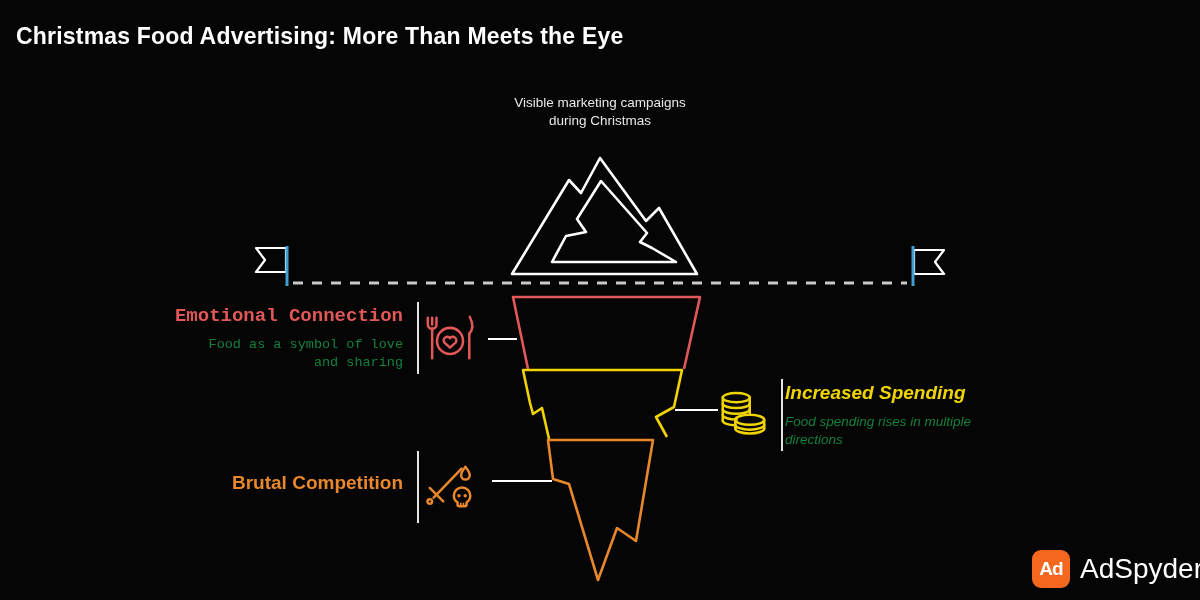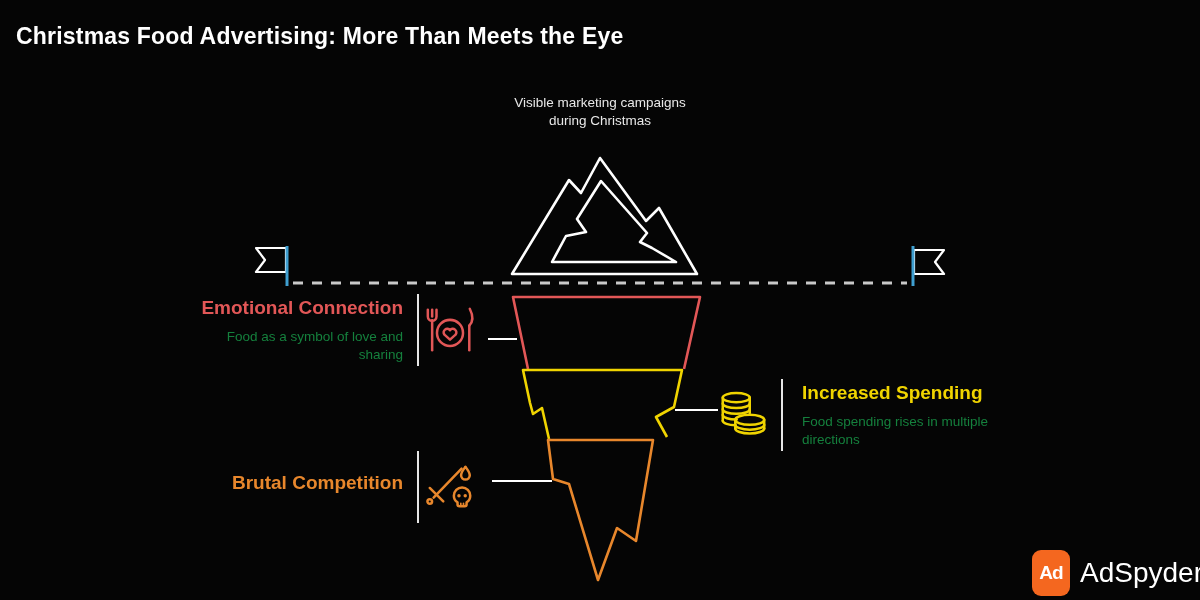--- a/index.html
+++ b/index.html
@@ -14,34 +14,34 @@
   }
   .surface-block{position:absolute;top:74px;left:0;right:0;text-align:center;}
   .surface-label{font-size:19px;font-weight:500;color:#cfe9d8;margin:0;}
   .surface-desc{
     font-size:13.5px;line-height:1.32;color:#e8e8e8;margin:20px auto 0;max-width:210px;
   }
   svg.diagram{position:absolute;top:0;left:0;}
   .layer-block{position:absolute;display:flex;align-items:center;}
   .layer-text{display:flex;flex-direction:column;justify-content:center;}
   .layer-text.align-right{width:267px;text-align:right;padding-right:14px;}
-  .layer-text.align-left{flex:1;text-align:left;padding-left:19px;}
+  .layer-text.align-left{flex:1;text-align:left;padding-left:2px;font-style:italic;}
   .layer-title{font-size:19px;font-weight:600;margin:0 0 9px 0;}
   .layer-title.red{color:#e25757;}
   .layer-title.yellow{color:#f0d400;}
   .layer-title.orange{color:#e8872c;}
   .layer-desc{font-size:13.5px;line-height:1.32;color:#15803d;margin:0;}
   .layer-desc.w-right{max-width:215px;align-self:flex-end;}
   .layer-desc.w-left{max-width:225px;}
   .v-divider{width:2px;height:72px;background:#e6e6e6;flex:none;}
   .icon-box{flex:1;display:flex;align-items:center;justify-content:center;}
   .icon-box.fixed{flex:none;width:76px;}
   .brand{position:absolute;left:1032px;top:550px;display:flex;align-items:center;gap:10px;}
   .brand-badge{
-    width:38px;height:46px;border-radius:9px;background:#f4671f;
+    width:38px;height:38px;border-radius:9px;background:#f4671f;
     display:flex;align-items:center;justify-content:center;
     font-weight:800;font-size:19px;color:#fff;letter-spacing:-1px;
   }
   .brand-name{font-size:28px;font-weight:400;color:#fff;}
 </style>
 </head>
 <body>
 
 <div class="canvas">
 
@@ -74,21 +74,21 @@
 
     <polyline points="549,439 542,408 533,414 530,403 523,370 682,370 674,407 656,417 667,437" fill="none" stroke="#f0d400" stroke-width="2.6" stroke-linejoin="round"></polyline>
 
     <path d="M598,580 L569,484 L553,479 L548,440 L653,440 L636,541 L617,528 Z" fill="none" stroke="#e8872c" stroke-width="2.6" stroke-linejoin="round"></path>
 
     <line x1="488" y1="339" x2="517" y2="339" stroke="#ffffff" stroke-width="2"></line>
     <line x1="675" y1="410" x2="718" y2="410" stroke="#ffffff" stroke-width="2"></line>
     <line x1="492" y1="481" x2="552" y2="481" stroke="#ffffff" stroke-width="2"></line>
   </svg>
 
-  <div class="layer-block" style="left:150px;top:292px;width:330px;height:76px;">
+  <div class="layer-block" style="left:150px;top:300px;width:330px;height:76px;font-family:Liberation Mono, monospace;">
     <div class="layer-text align-right">
       <h3 class="layer-title red">Emotional Connection</h3>
       <p class="layer-desc w-right">Food as a symbol of love and sharing</p>
     </div>
     <div class="v-divider"></div>
     <div class="icon-box">
       <svg width="54" height="54" viewBox="0 0 56 56">
         <g fill="none" stroke="#e25757" stroke-width="2.6" stroke-linecap="round" stroke-linejoin="round">
           <path d="M5 7 v7 a4.5 4.5 0 0 0 9 0 v-7"></path>
           <path d="M9.5 7 v7"></path>

